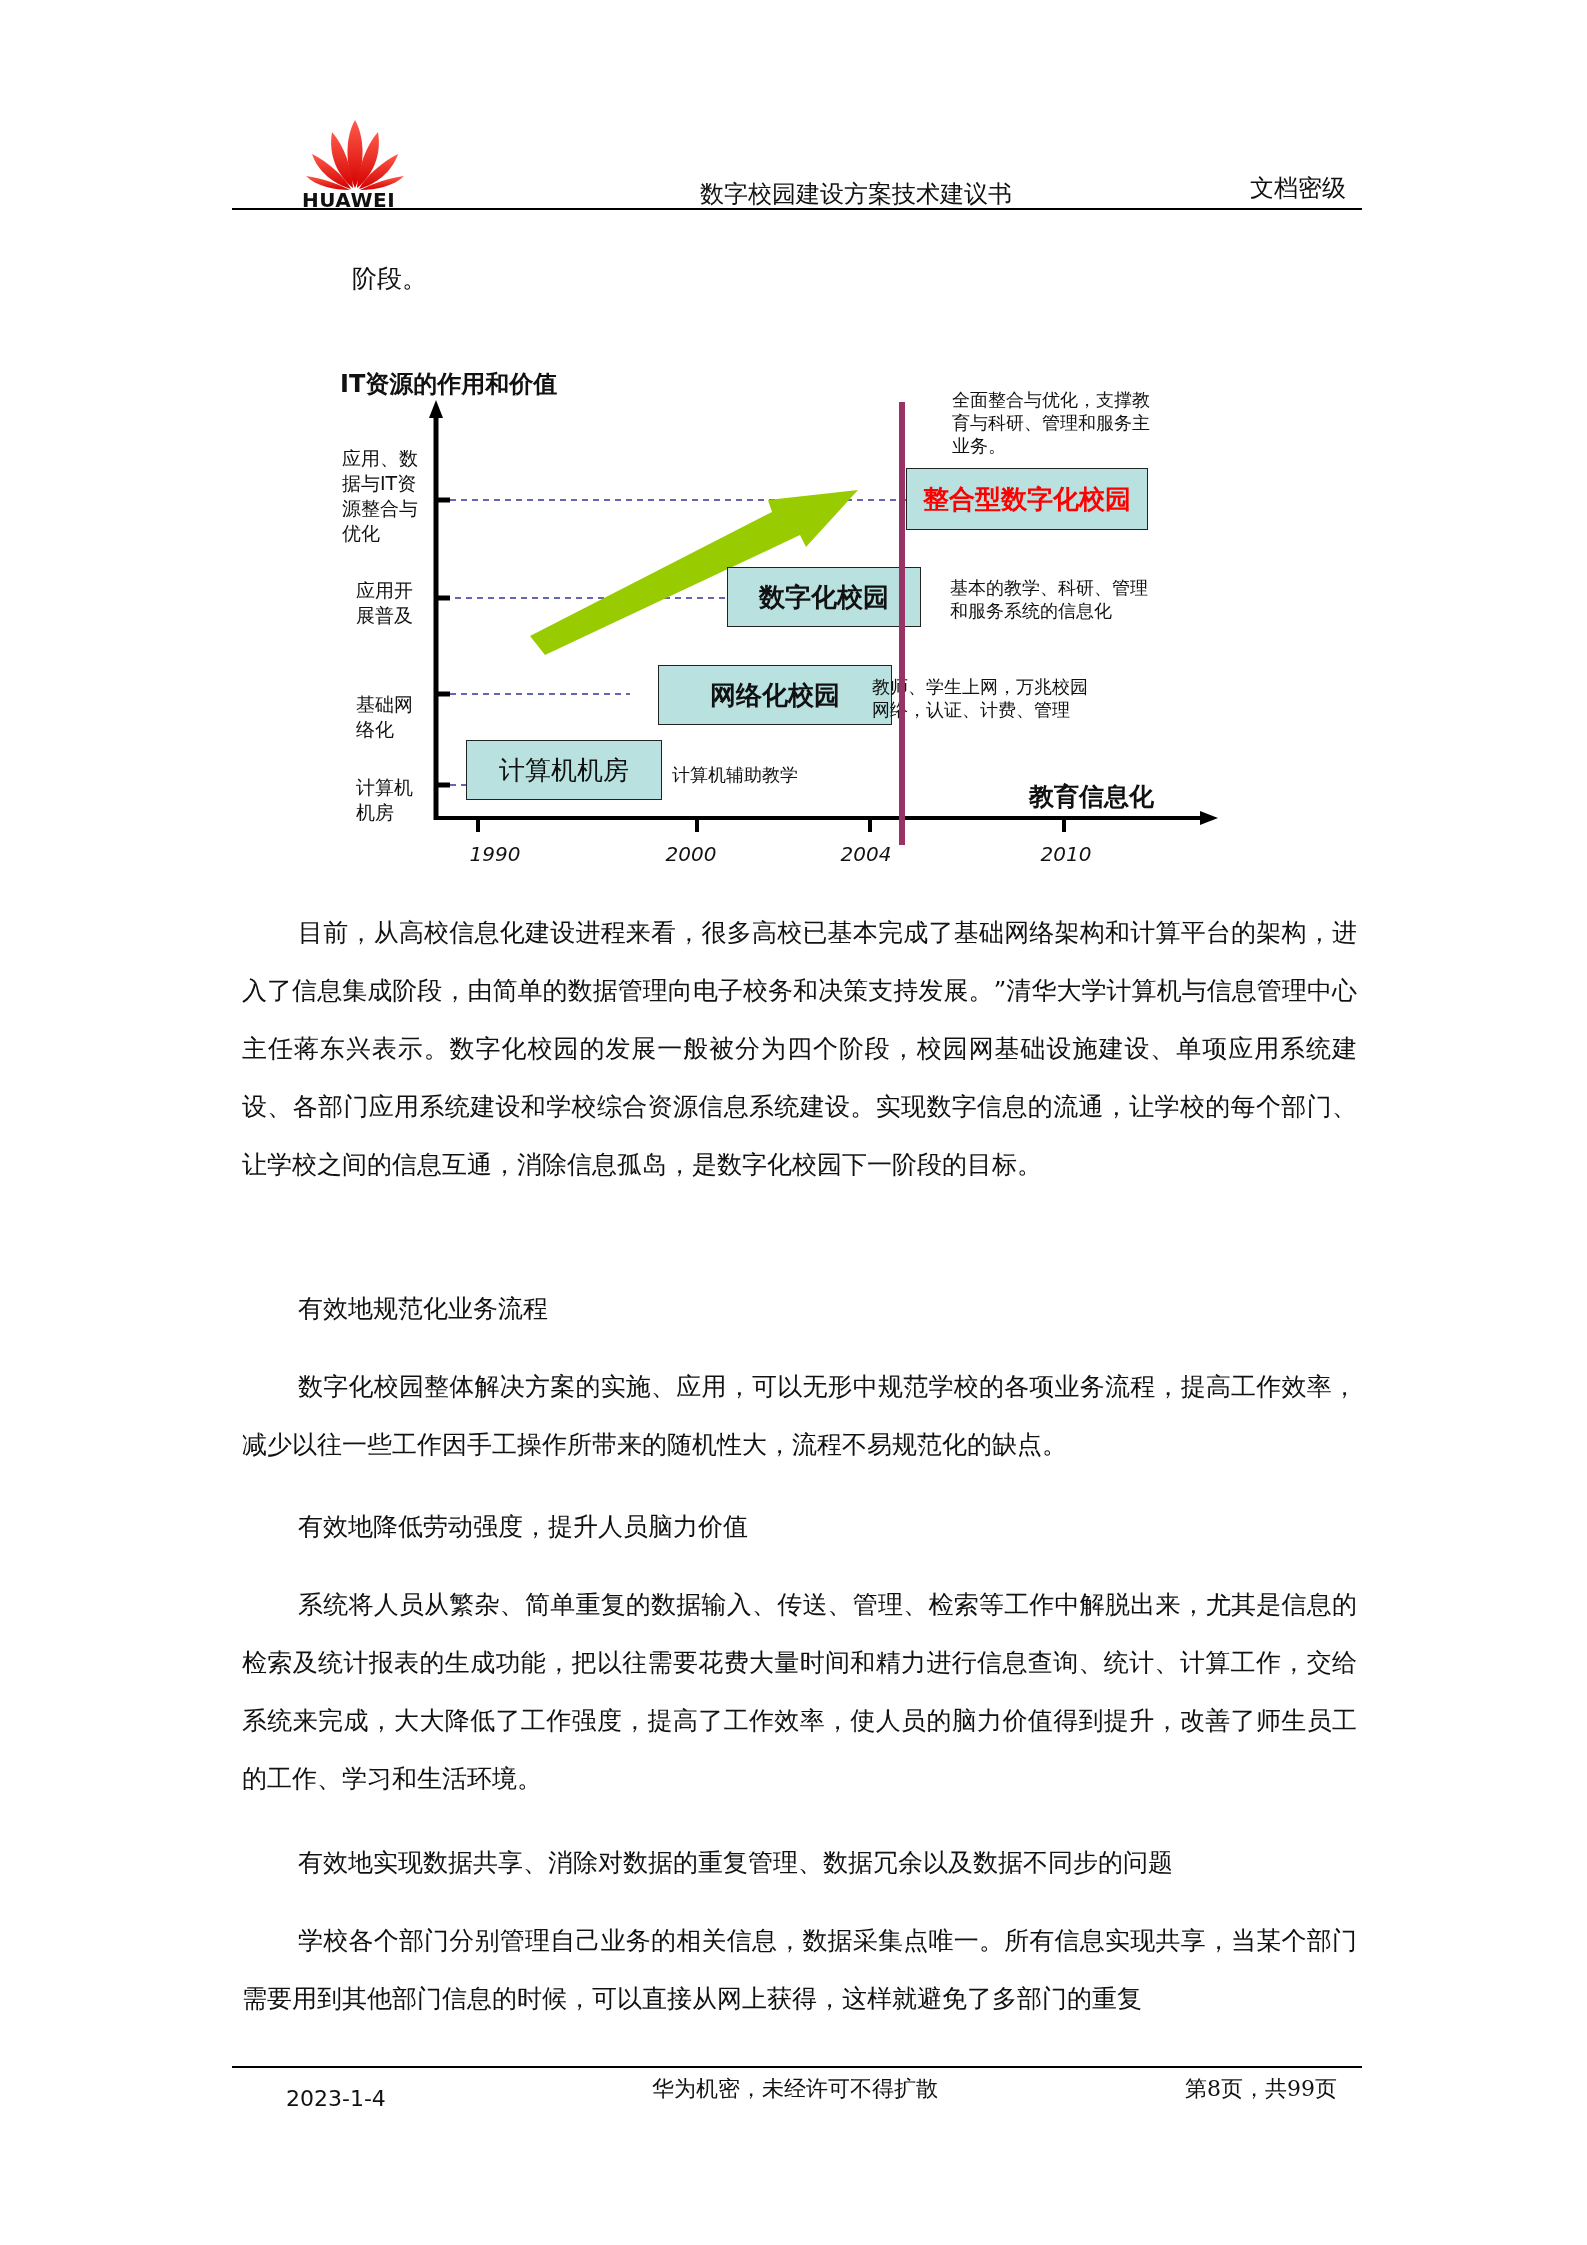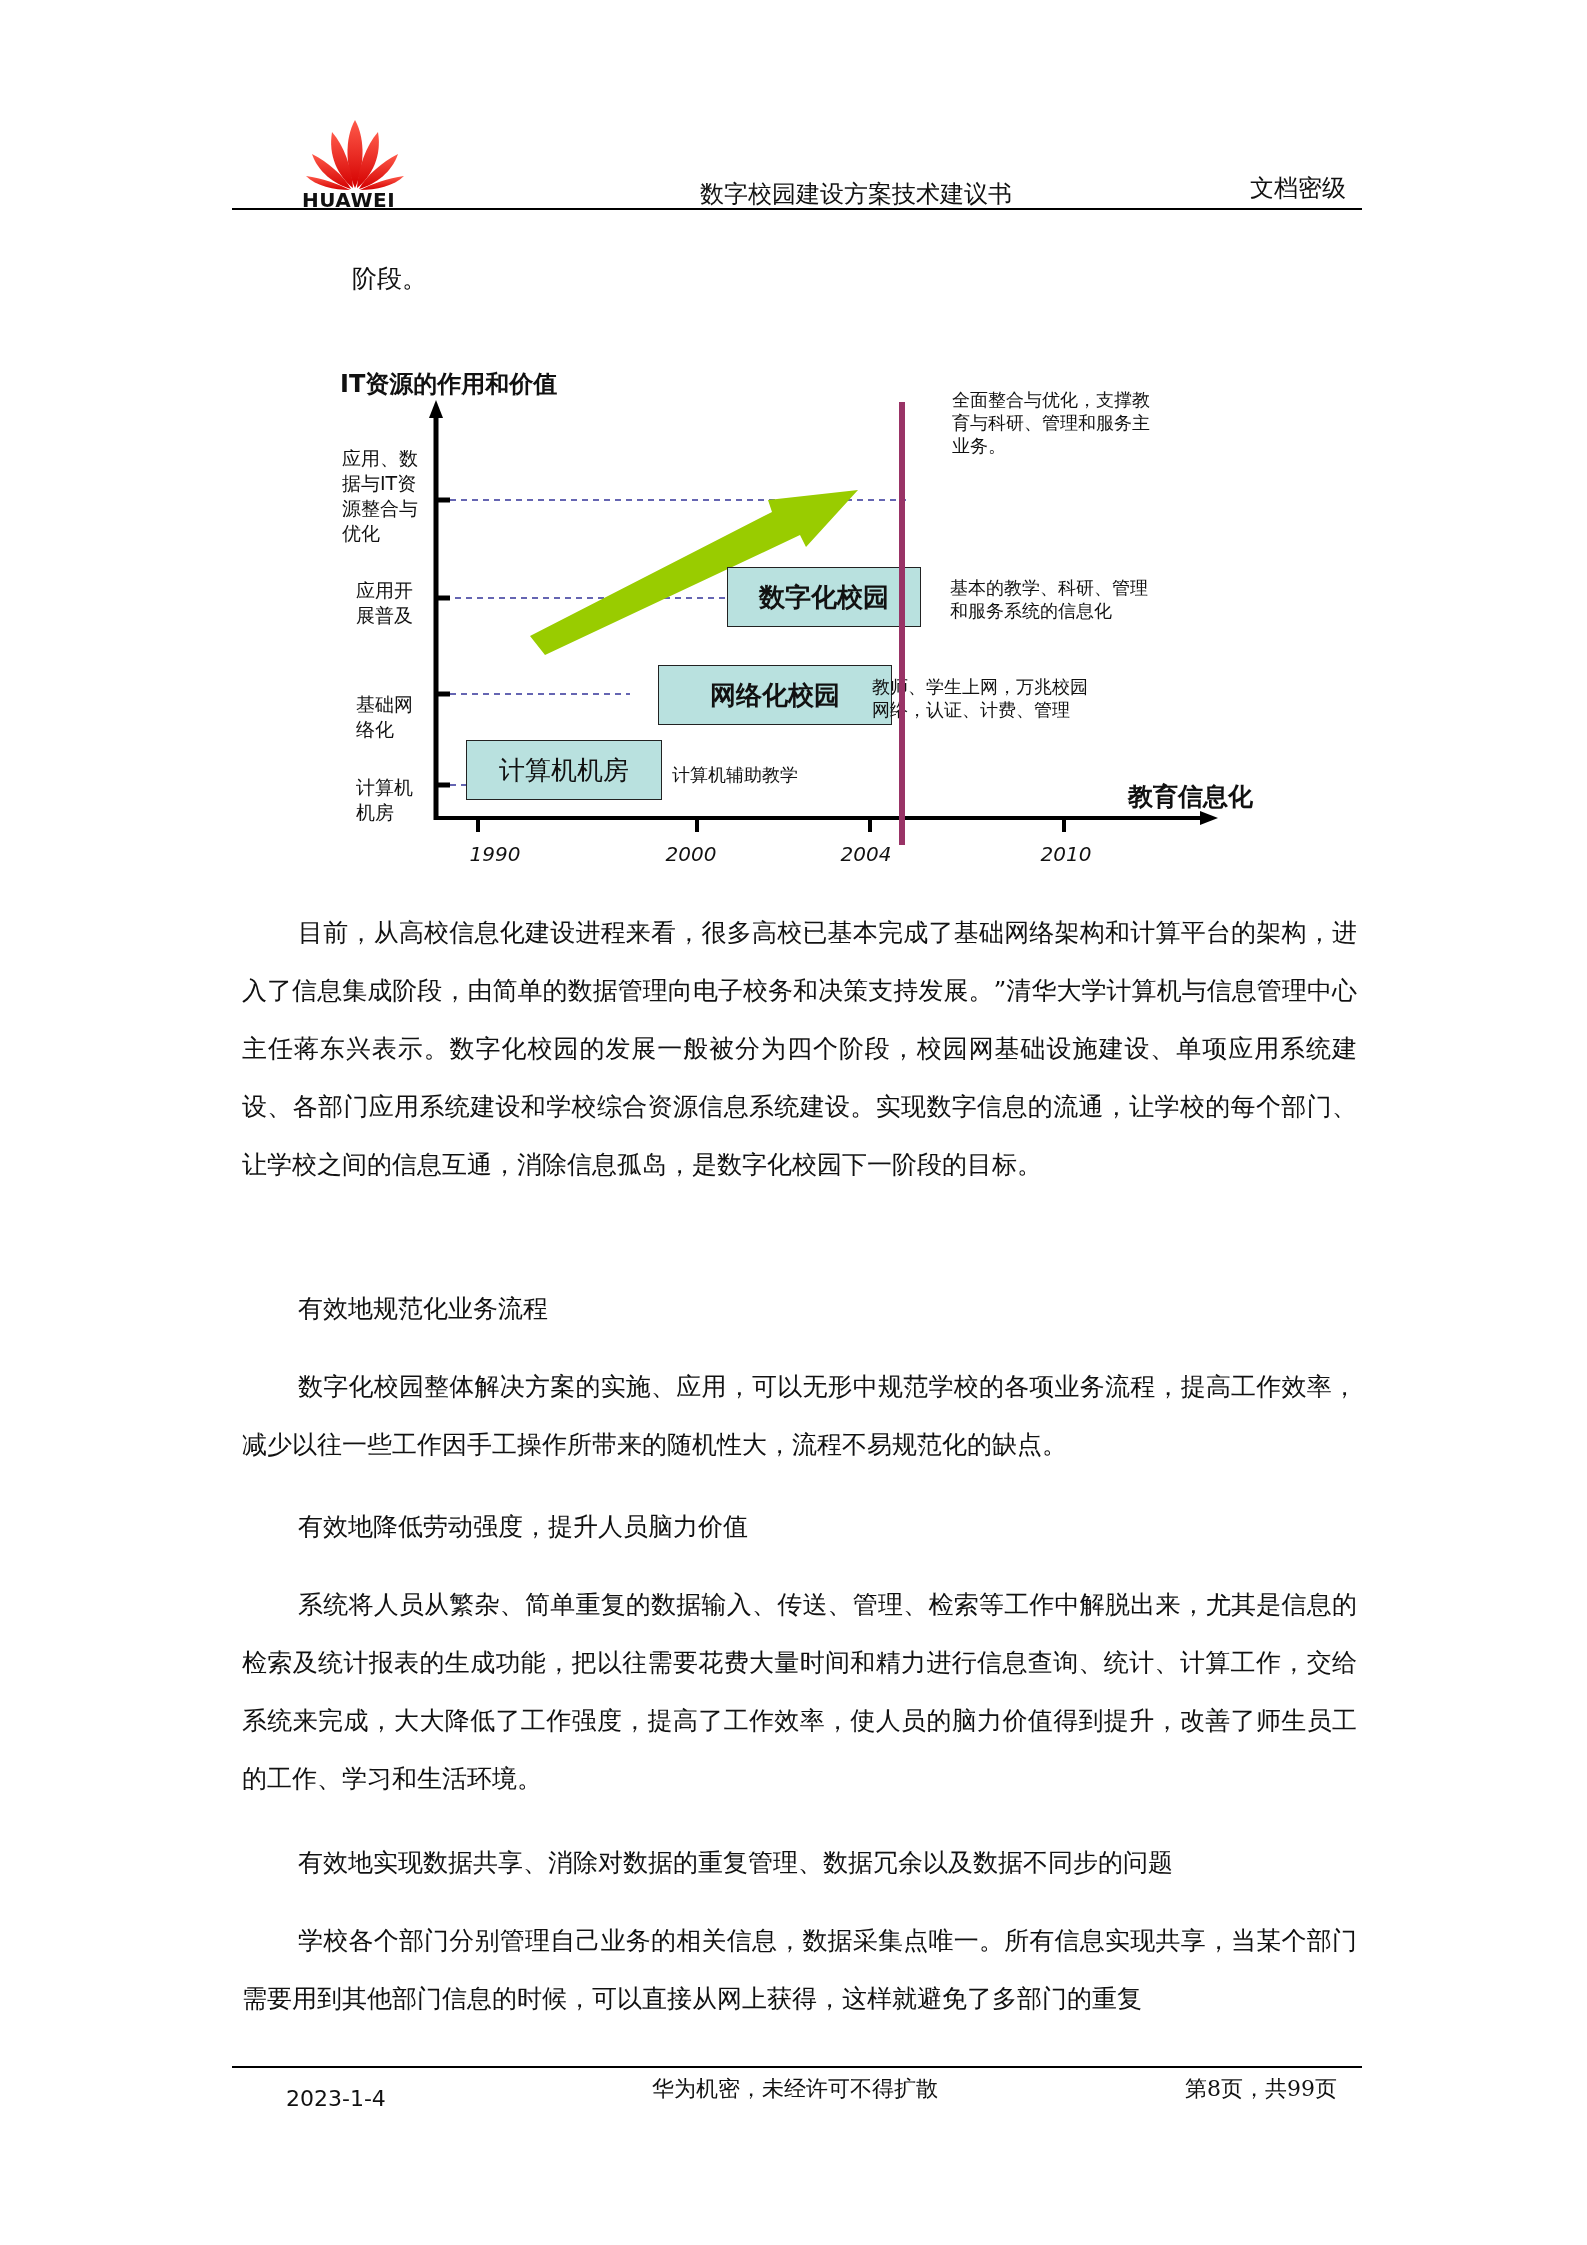--- a/index.html
+++ b/index.html
@@ -119,41 +119,44 @@
 
   <div class="stage-box" style="left:466px; top:740px; width:194px; height:58px;">
     <span>计算机机房</span>
   </div>
   <div class="stage-box" style="left:630px; top:665px; width:232px; height:58px; font-weight:bold;margin-left:28px;">
     <span>网络化校园</span>
   </div>
   <div class="stage-box" style="left:727px; top:567px; width:192px; height:58px; font-weight:bold;">
     <span>数字化校园</span>
   </div>
+  <div class="stage-box" style="left:906px; top:468px; width:240px; height:60px; font-weight:bold; color:#ff0000;">
+    <span>整合型数字化校园</span>
+  </div>
 
   <div class="desc" style="left:672px; top:763px;">
     <div>计算机辅助教学</div>
   </div>
   <div class="desc" style="left:872px; top:675px;">
     <div>教师、学生上网，万兆校园</div>
     <div>网络，认证、计费、管理</div>
   </div>
   <div class="desc" style="left:950px; top:576px;">
     <div>基本的教学、科研、管理</div>
     <div>和服务系统的信息化</div>
   </div>
   <div class="desc" style="left:952px; top:388px;">
     <div>全面整合与优化，支撑教</div>
     <div>育与科研、管理和服务主</div>
     <div>业务。</div>
   </div>
 
   <div class="abs" style="left:899px; top:402px; width:6px; height:443px; background:#993366;"></div>
 
-  <div class="abs sans" style="left:1128px; top:780px; font-size:25px; font-weight:bold;">教育信息化</div>
+  <div class="abs sans" style="left:1029px; top:780px; font-size:25px; font-weight:bold;">教育信息化</div>
 
   <div class="xtick-label" style="left:495px;">1990</div>
   <div class="xtick-label" style="left:691px;">2000</div>
   <div class="xtick-label" style="left:866px;">2004</div>
   <div class="xtick-label" style="left:1066px;">2010</div>
 </div>
 
 <div class="para indent" style="top:904px;">目前，从高校信息化建设进程来看，很多高校已基本完成了基础网络架构和计算平台的架构，进入了信息集成阶段，由简单的数据管理向电子校务和决策支持发展。”清华大学计算机与信息管理中心主任蒋东兴表示。数字化校园的发展一般被分为四个阶段，校园网基础设施建设、单项应用系统建设、各部门应用系统建设和学校综合资源信息系统建设。实现数字信息的流通，让学校的每个部门、让学校之间的信息互通，消除信息孤岛，是数字化校园下一阶段的目标。</div>
 <div class="heading-line" style="top:1292px;">有效地规范化业务流程</div>
 <div class="para indent" style="top:1358px;">数字化校园整体解决方案的实施、应用，可以无形中规范学校的各项业务流程，提高工作效率，减少以往一些工作因手工操作所带来的随机性大，流程不易规范化的缺点。</div>

